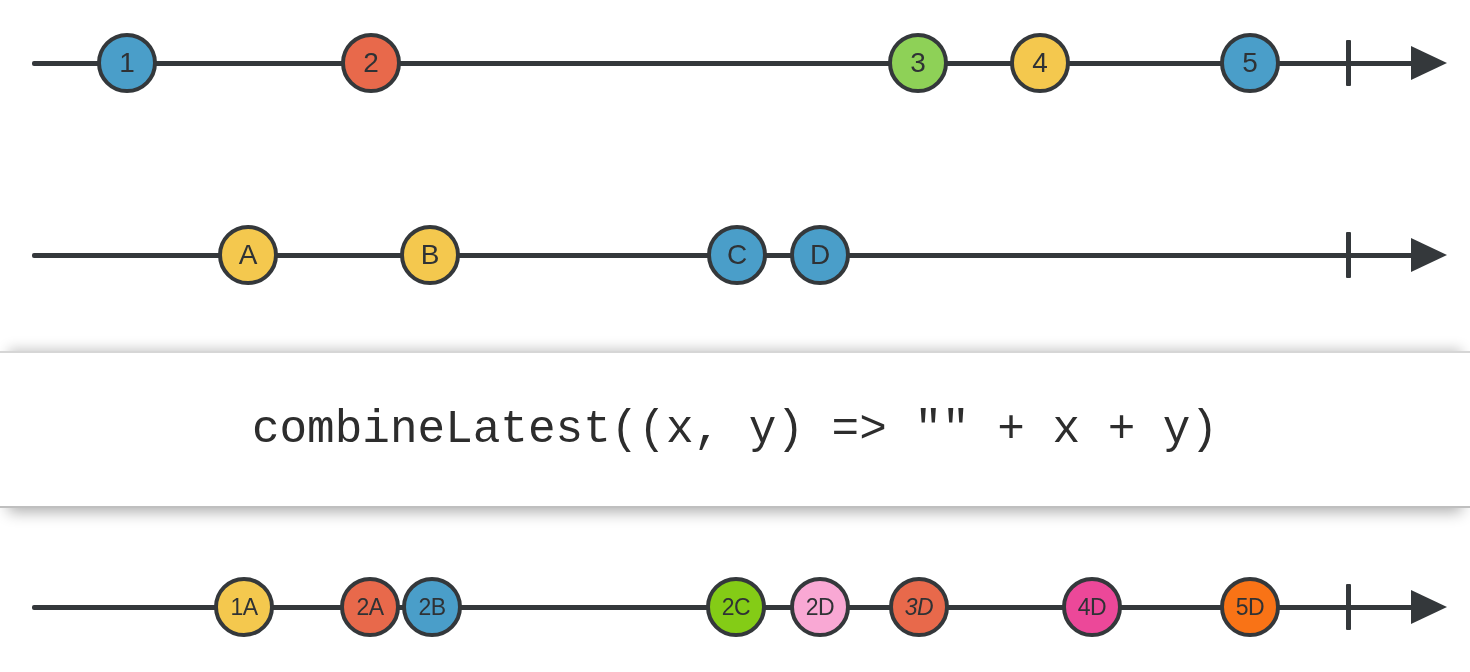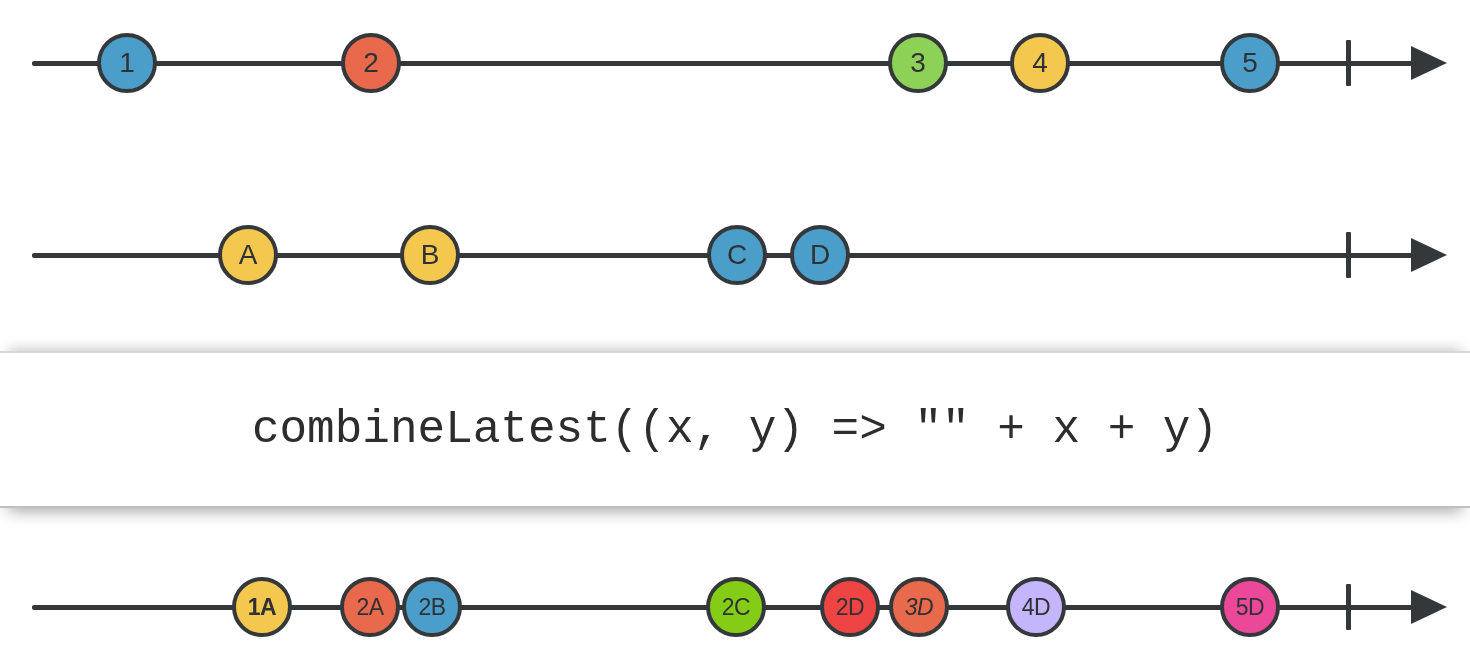--- a/index.html
+++ b/index.html
@@ -78,38 +78,38 @@
     </div>
 
   <div class="operator-box">
     <code>combineLatest((x, y) =&gt; "" + x + y)</code>
   </div>
 
   <div class="timeline">
       <div class="tl-line" style="left: 32px; top: 604.5px; width: 1392px; background: rgb(52, 56, 59);"></div>
       <div class="tl-tick" style="left: 1345.5px; top: 584px; background: rgb(52, 56, 59);"></div>
       <div class="tl-arrow" style="left: 1411px; top: 590px; border-left: 36px solid rgb(52, 56, 59);"></div>
-      <div class="marble two" style="left: 232px; top: 577px; background: rgb(244, 200, 78); border-color: rgb(52, 56, 59); font-weight: bold;">
+      <div class="marble two" style="left: 214px; top: 577px; background: rgb(244, 200, 78); border-color: rgb(52, 56, 59);">
         <span>1A</span>
       </div>
       <div class="marble two" style="left: 340px; top: 577px; background: rgb(232, 105, 75); border-color: rgb(52, 56, 59);">
         <span>2A</span>
       </div>
       <div class="marble two" style="left: 402px; top: 577px; background: rgb(74, 158, 201); border-color: rgb(52, 56, 59);">
         <span>2B</span>
       </div>
       <div class="marble two" style="left: 706px; top: 577px; background: #84cc16; border-color: rgb(52, 56, 59);">
         <span>2C</span>
       </div>
-      <div class="marble two" style="left: 820px; top: 577px; background: #ef4444; border-color: rgb(52, 56, 59);">
+      <div class="marble two" style="left: 790px; top: 577px; background: #f9a8d4; border-color: rgb(52, 56, 59);">
         <span>2D</span>
       </div>
       <div class="marble two" style="left: 889px; top: 577px; background: rgb(232, 105, 75); border-color: rgb(52, 56, 59); font-style: italic;">
         <span>3D</span>
       </div>
-      <div class="marble two" style="left: 1006px; top: 577px; background: #c4b5fd; border-color: rgb(52, 56, 59); text-align: center;">
+      <div class="marble two" style="left: 1062px; top: 577px; background: #ec4899; border-color: rgb(52, 56, 59); text-align: center;">
         <span>4D</span>
       </div>
-      <div class="marble two" style="left: 1220px; top: 577px; background: #ec4899; border-color: rgb(52, 56, 59);">
+      <div class="marble two" style="left: 1220px; top: 577px; background: #f97316; border-color: rgb(52, 56, 59);">
         <span>5D</span>
       </div>
     </div>
 </div>
 
 </body></html>

